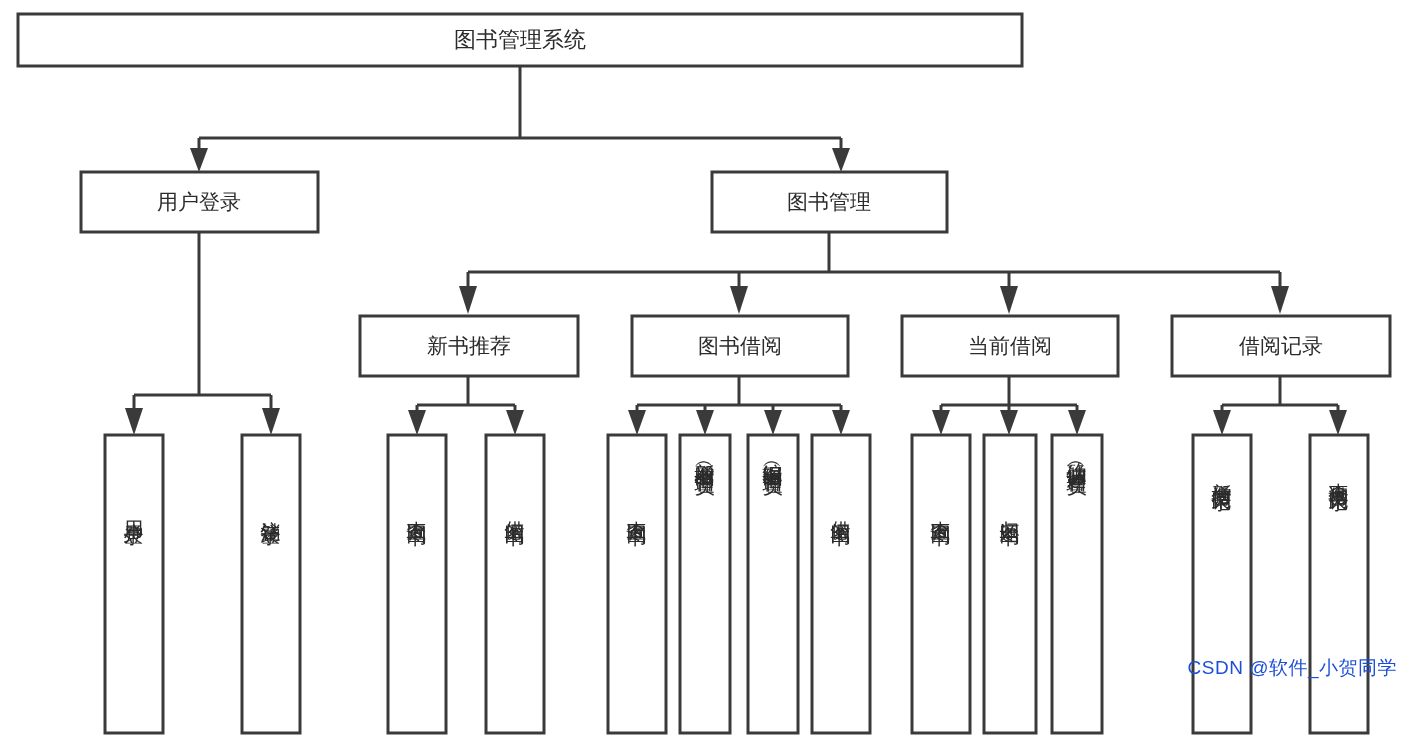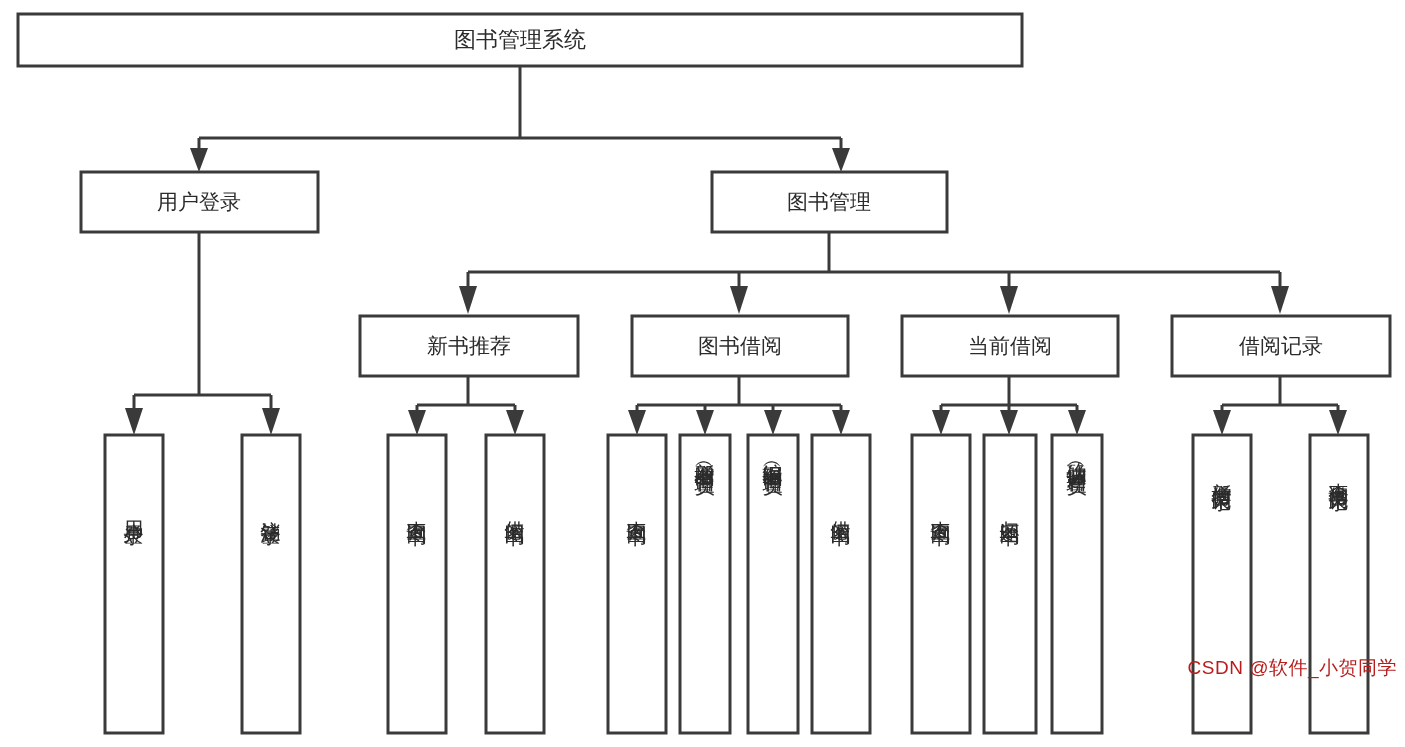--- a/index.html
+++ b/index.html
@@ -71,21 +71,21 @@
     transform: translateX(-50%);
     text-align: left;
     pointer-events: none;
   }
   .watermark {
     position: absolute;
     right: 8px;
     bottom: 6px;
     font-family: "Liberation Sans", "DejaVu Sans", sans-serif;
     font-size: 19px;
-    color: #b91c1c;
+    color: #1d4ed8;
     white-space: nowrap;
     letter-spacing: 0.5px;
   }
 </style>
 </head>
 <body>
 
 <div id="diagram-root">
 
   <svg class="flow" viewBox="0 0 1405 747">

